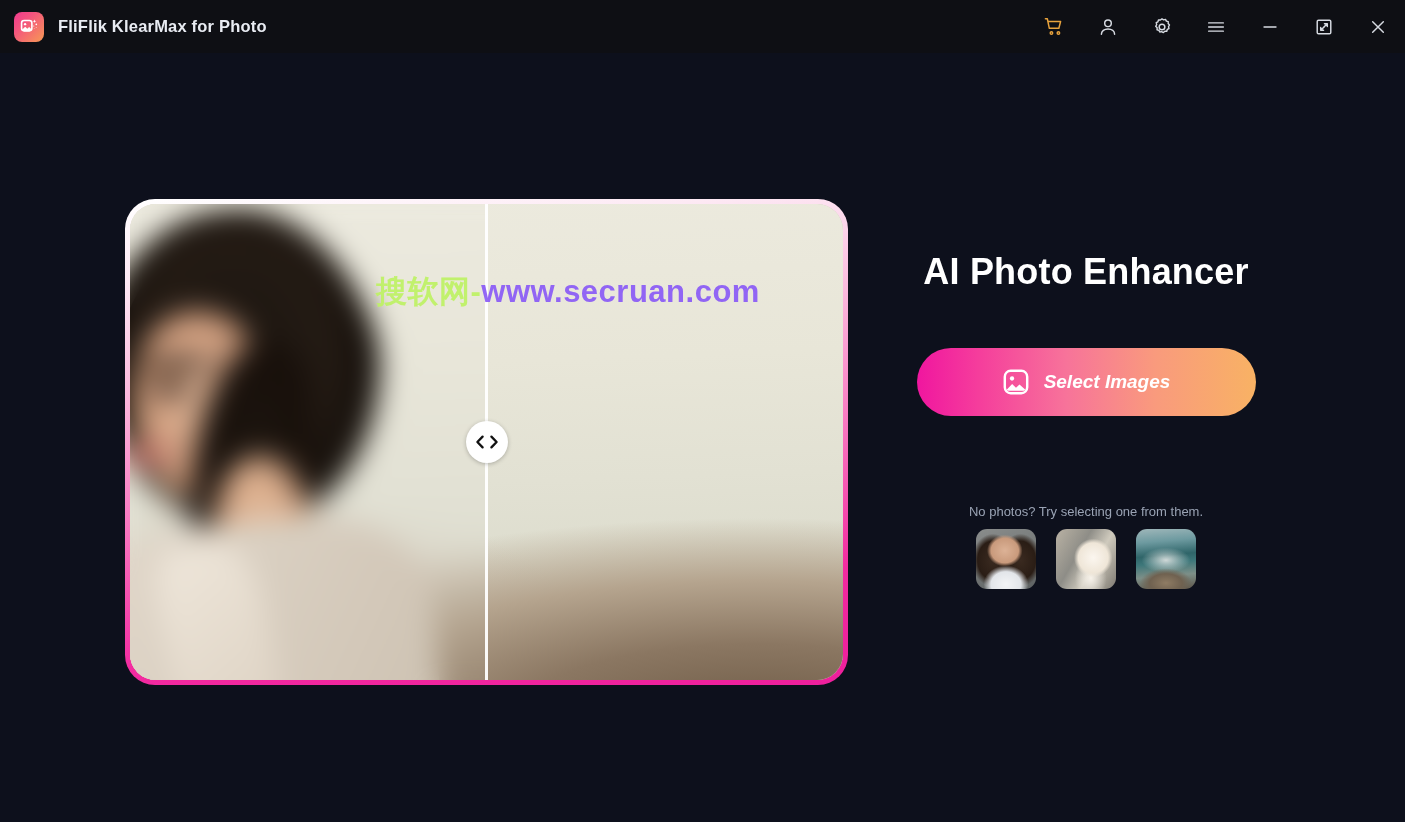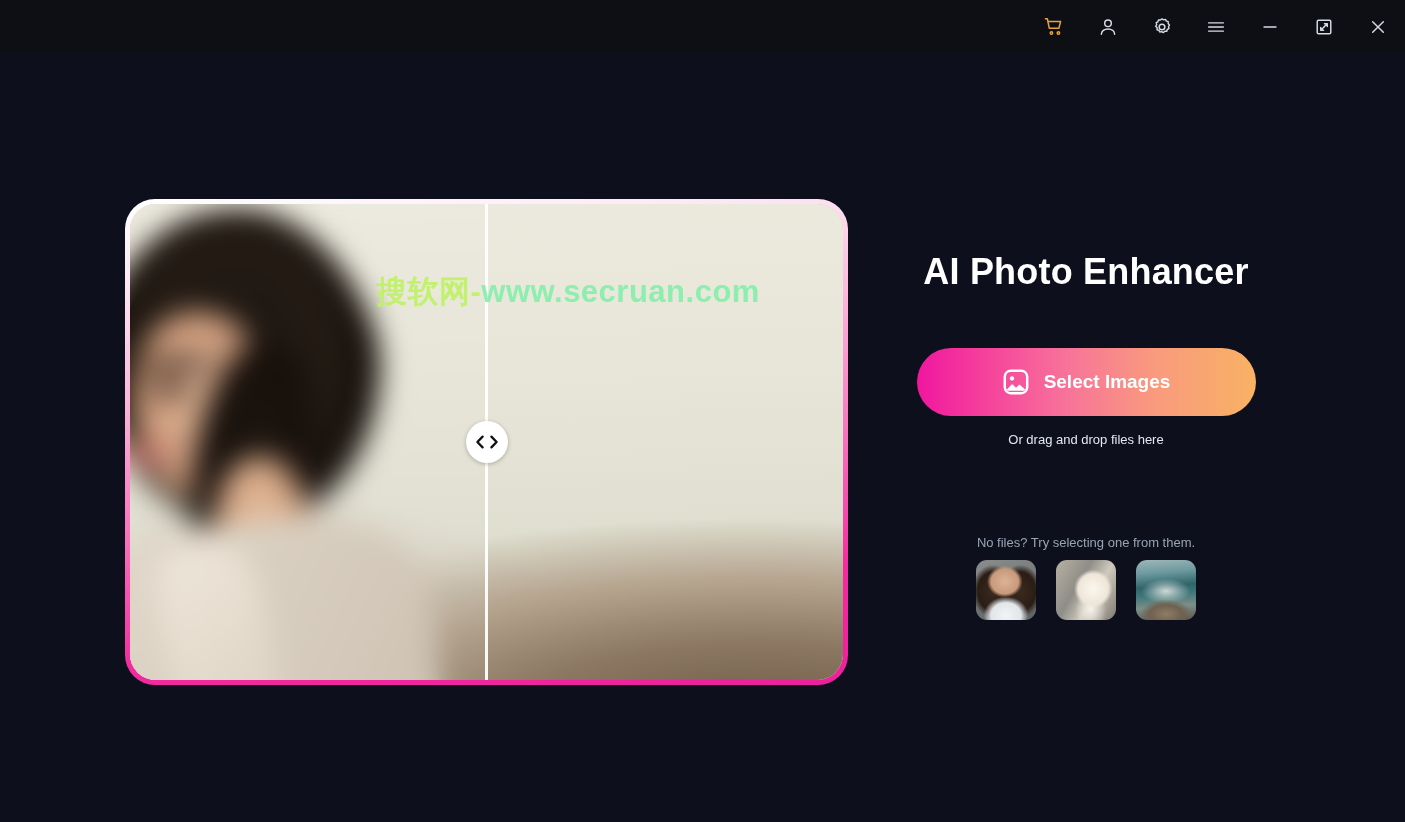--- a/index.html
+++ b/index.html
@@ -259,21 +259,21 @@
     left: 376px;
     top: 218px;
     font-size: 31px;
     font-weight: 700;
     letter-spacing: .5px;
     white-space: nowrap;
     pointer-events: none;
     z-index: 6;
   }
   .wm-cn { color: #bef264; opacity: .92; }
-  .wm-en { color: #86efac; opacity: .93; margin-top: 45px; }
+  .wm-en { color: #8b5cf6; opacity: .93; margin-top: 45px; }
 
   
   .panel {
     position: absolute;
     left: 860px;
     top: 146px;
     width: 452px;
     text-align: center;
   }
   .panel-title {
@@ -293,20 +293,21 @@
     background: linear-gradient(90deg, #f0169f 0%, #f53d9c 18%, #f7739a 44%, #f99a7d 70%, #f8b264 100%);
     color: #ffffff;
     font-family: "Liberation Sans", sans-serif;
     font-size: 19px;
     font-weight: 700;
     display: flex;
     align-items: center;
     justify-content: center;
     gap: 14px;
     cursor: pointer;
+    font-style: italic;
   }
   .select-btn svg { display: block; flex: none; }
   .drag-hint {
     margin-top: 16px;
     color: #e4e8f0;
     font-size: 13px;
     font-weight: 400;
   }
   .samples-label {
     margin-top: 88px;
@@ -347,20 +348,35 @@
       radial-gradient(60% 34% at 50% 90%, #8f7c64 0%, #6f6150 45%, rgba(111,97,80,0) 72%),
       radial-gradient(58% 30% at 50% 52%, #cfd8d7 0%, rgba(207,216,215,0) 70%),
       linear-gradient(175deg, #9fb7ba 0%, #6d9aa0 22%, #2f6569 44%, #3d777a 56%, #7d8f88 76%, #5d5549 100%);
   }
 </style>
 </head>
 <body>
 
 <div class="titlebar">
 
+  <div class="brand">
+    <div class="app-logo">
+      <svg width="19" height="19" viewBox="0 0 24 24" aria-hidden="true">
+        <rect x="2" y="4.5" width="13" height="13" rx="3.2" fill="none" stroke="#ffffff" stroke-width="2"></rect>
+        <circle cx="6.4" cy="9" r="1.5" fill="#ffffff"></circle>
+        <path d="M3.2 15.6l3.4-3.2 2.6 2.3 2.3-2.1 2.3 2.1v1.8a1.4 1.4 0 0 1-1.4 1.4H4.6a1.4 1.4 0 0 1-1.4-1.4z" fill="#ffffff"></path>
+        <path d="M18.3 3.1l.6 1.6 1.6.6-1.6.6-.6 1.6-.6-1.6-1.6-.6 1.6-.6z" fill="#ffffff"></path>
+        <circle cx="20.6" cy="9.4" r="1.05" fill="#ffffff"></circle>
+        <circle cx="17.4" cy="11.4" r=".72" fill="#ffffff"></circle>
+        <circle cx="20.4" cy="13.3" r=".6" fill="#ffffff"></circle>
+        <circle cx="17.9" cy="14.8" r=".5" fill="#ffffff"></circle>
+      </svg>
+    </div>
+    <div class="app-title">FliFlik KlearMax for Photo</div>
+  </div>
 
   <div class="win-actions">
 
     <div class="win-btn" title="Cart">
       <svg width="22" height="22" viewBox="0 0 24 24" fill="none" stroke="#e8a33d" stroke-width="1.6" stroke-linecap="round" stroke-linejoin="round">
         <path d="M2.6 3h2.1l2.2 10.4h10.4l1.9-7.4H6"></path>
         <circle cx="9.2" cy="18.6" r="1.35"></circle>
         <circle cx="16.8" cy="18.6" r="1.35"></circle>
       </svg>
     </div>
@@ -471,23 +487,22 @@
       <span>
         <svg width="28" height="28" viewBox="0 0 24 24" aria-hidden="true">
           <rect x="2.4" y="2.4" width="19.2" height="19.2" rx="5" fill="none" stroke="#ffffff" stroke-width="2.1"></rect>
           <circle cx="8.6" cy="9" r="1.85" fill="#ffffff"></circle>
           <path d="M4.2 18.4l4.5-4.6 3.3 3.1 3-2.8 4.8 4.3v.1a1.5 1.5 0 0 1-1.5 1.1H5.6a1.4 1.4 0 0 1-1.4-1.2z" fill="#ffffff"></path>
         </svg>
       </span>
       <span>Select Images</span>
     </button>
 
-    <div class="drag-hint">Or drag and drop files here</div>
-
-    <div class="samples-label">No files? Try selecting one from them.</div>
+
+    <div class="samples-label">No photos? Try selecting one from them.</div>
 
     <div class="samples">
       <div class="thumb thumb-woman"></div>
       <div class="thumb thumb-cat"></div>
       <div class="thumb thumb-lake"></div>
     </div>
 
   </div>
 </div>
 

